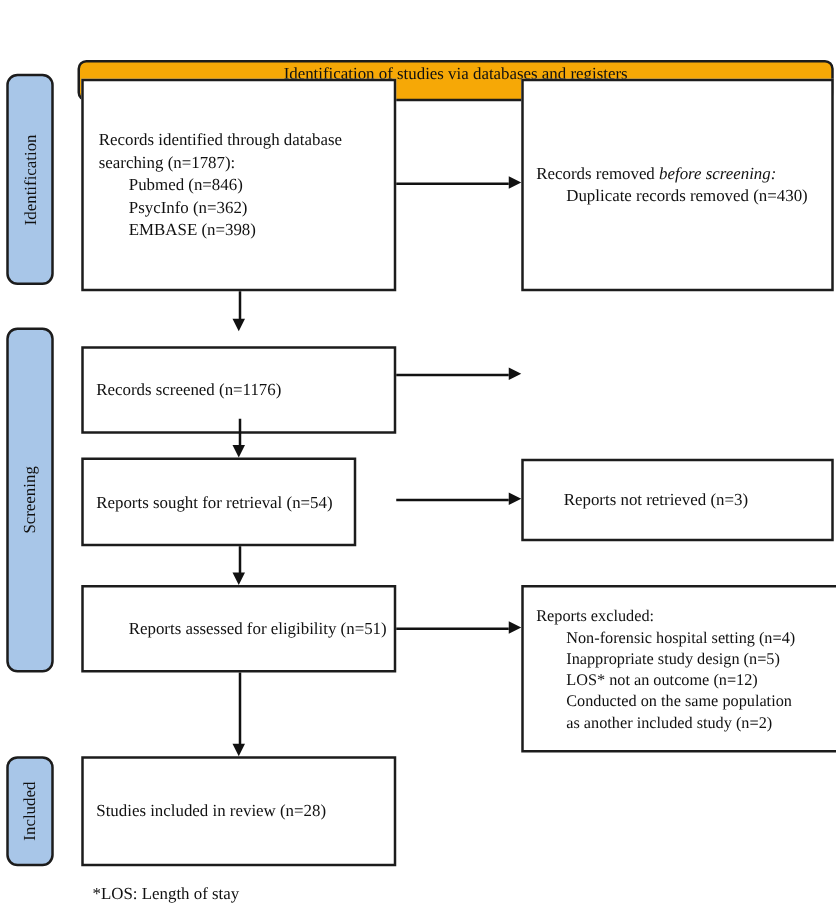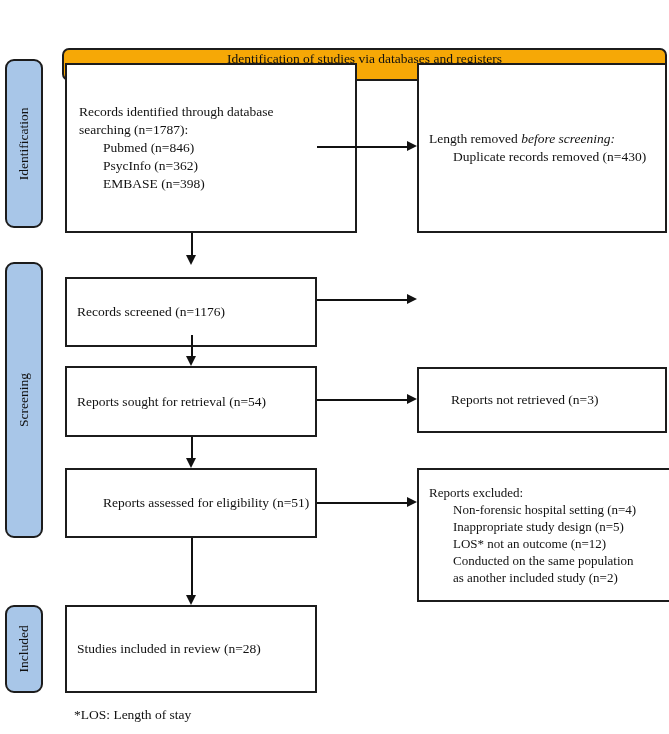--- a/index.html
+++ b/index.html
@@ -27,25 +27,25 @@
 
   .box {
     position:absolute; background:#ffffff;
     border:2px solid var(--box-border,#1c1c1c); box-sizing:border-box;
     display:flex; align-items:center;
     padding:6px 2px 6px 10px;
   }
   .box .line { white-space:nowrap; }
   .box .indent { padding-left:24px; }
 
-  #box-identified        { left:65px;  top:63px;  width:292px; height:170px;padding-left:12px; }
+  #box-identified        { left:65px;  top:63px;  width:252px; height:170px;padding-left:12px; }
   #box-removed           { left:417px; top:63px;  width:250px; height:170px; }
   #box-screened          { left:65px;  top:265px; width:252px; height:70px;margin-top:12px; }
   #box-excluded-ta       { left:417px; top:266px; width:250px; height:67px; }
-  #box-sought            { left:65px;  top:366px; width:252px; height:71px; }
+  #box-sought            { left:65px;  top:366px; width:220px; height:71px; }
   #box-not-retrieved     { left:417px; top:367px; width:250px; height:66px;padding-left:32px; }
   #box-assessed          { left:65px;  top:468px; width:252px; height:70px;padding-left:36px; }
   #box-excluded-reports  { left:417px; top:468px; width:276px; height:134px; font-size:13px; }
   #box-included          { left:65px;  top:605px; width:252px; height:88px; }
 
   .vline { position:absolute; width:1.5px; background:#111; }
   .hline { position:absolute; height:1.5px; background:#111; }
   .head-down {
     position:absolute; width:0; height:0;
     border-left:5.5px solid transparent; border-right:5.5px solid transparent;
@@ -83,21 +83,21 @@
       <div class="line">Records identified through database</div>
       <div class="line">searching (n=1787):</div>
       <div class="line indent">Pubmed (n=846)</div>
       <div class="line indent">PsycInfo (n=362)</div>
       <div class="line indent">EMBASE (n=398)</div>
     </div>
   </div>
 
   <div class="box" id="box-removed">
     <div>
-      <div class="line"><span>Length removed </span><i>before screening:</i></div>
+      <div class="line"><span>Records removed </span><i>before screening:</i></div>
       <div class="line indent">Duplicate records removed (n=430)</div>
     </div>
   </div>
 
   <div class="box" id="box-screened">
     <div class="line">Records screened (n=1176)</div>
   </div>
 
 
   <div class="box" id="box-sought">

